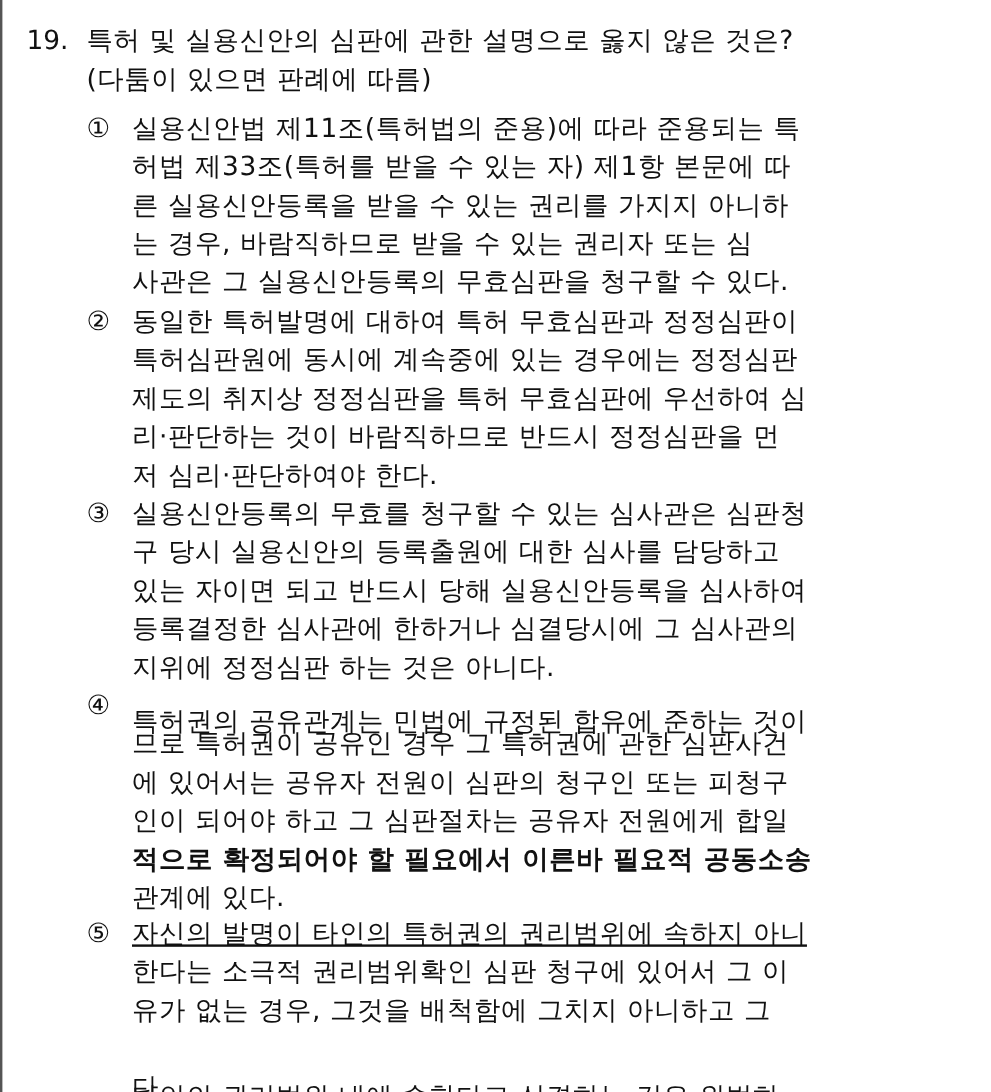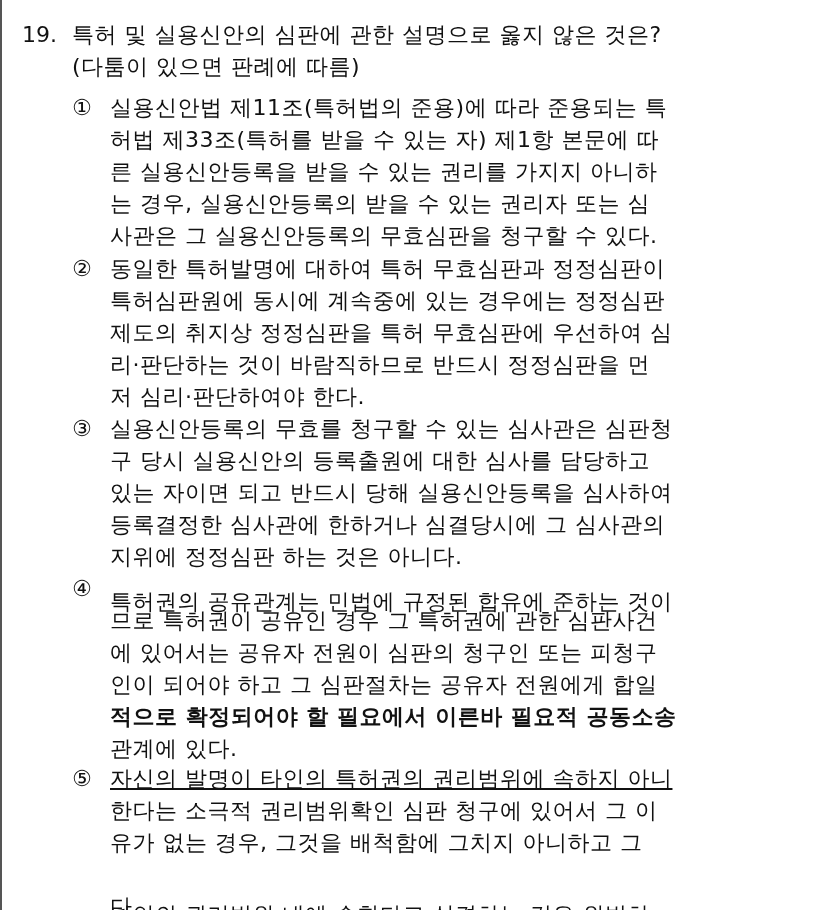--- a/index.html
+++ b/index.html
@@ -21,21 +21,21 @@
 <div class="page">
   <span class="q-num" style="left:22px; top:19px;">19.</span>
   <span class="q-line" style="left:72px; top:19px;">특허 및 실용신안의 심판에 관한 설명으로 옳지 않은 것은?</span>
   <span class="q-line" style="left:72px; top:51px;">(다툼이 있으면 판례에 따름)</span>
 
   <div class="opt" style="top:92px;">
     <span class="opt-mark" style="top:0px;">①</span>
     <span class="opt-line" style="top:0px;">실용신안법 제11조(특허법의 준용)에 따라 준용되는 특</span>
     <span class="opt-line" style="top:32px;">허법 제33조(특허를 받을 수 있는 자) 제1항 본문에 따</span>
     <span class="opt-line" style="top:64px;">른 실용신안등록을 받을 수 있는 권리를 가지지 아니하</span>
-    <span class="opt-line" style="top:96px;">는 경우, 실용신안등록의 받을 수 있는 권리자 또는 심</span>
+    <span class="opt-line" style="top:96px;">는 경우, 바람직하므로 받을 수 있는 권리자 또는 심</span>
     <span class="opt-line" style="top:128px;">사관은 그 실용신안등록의 무효심판을 청구할 수 있다.</span>
   </div>
 
   <div class="opt" style="top:253px;">
     <span class="opt-mark" style="top:0px;">②</span>
     <span class="opt-line" style="top:0px;">동일한 특허발명에 대하여 특허 무효심판과 정정심판이</span>
     <span class="opt-line" style="top:32px;">특허심판원에 동시에 계속중에 있는 경우에는 정정심판</span>
     <span class="opt-line" style="top:64px;">제도의 취지상 정정심판을 특허 무효심판에 우선하여 심</span>
     <span class="opt-line" style="top:96px;">리·판단하는 것이 바람직하므로 반드시 정정심판을 먼</span>
     <span class="opt-line" style="top:128px;">저 심리·판단하여야 한다.</span>

